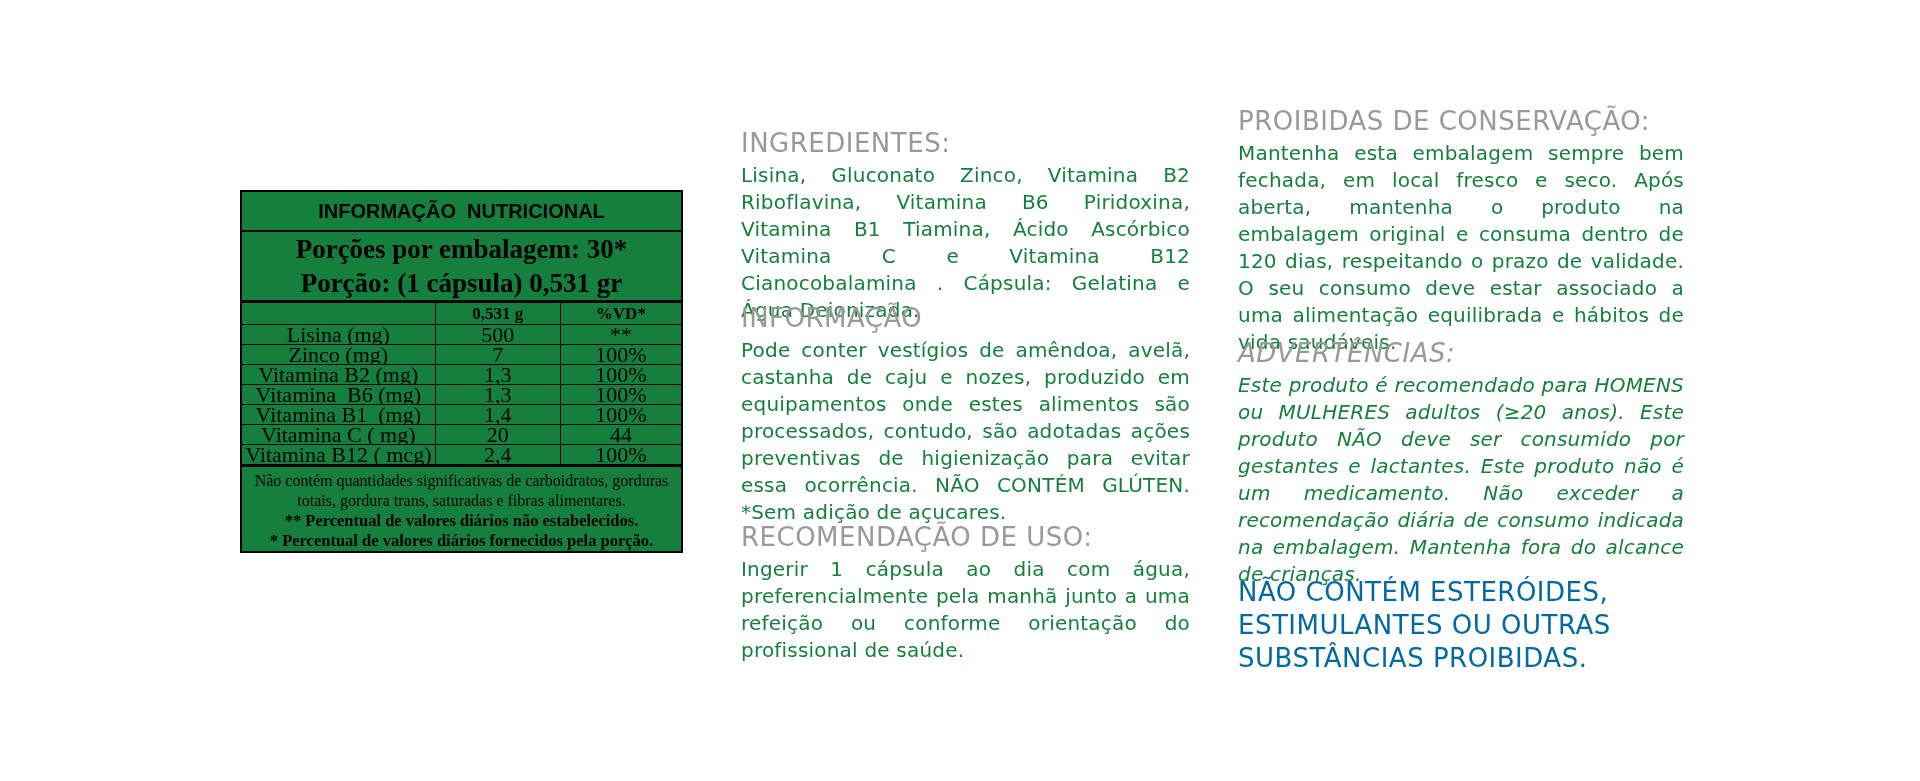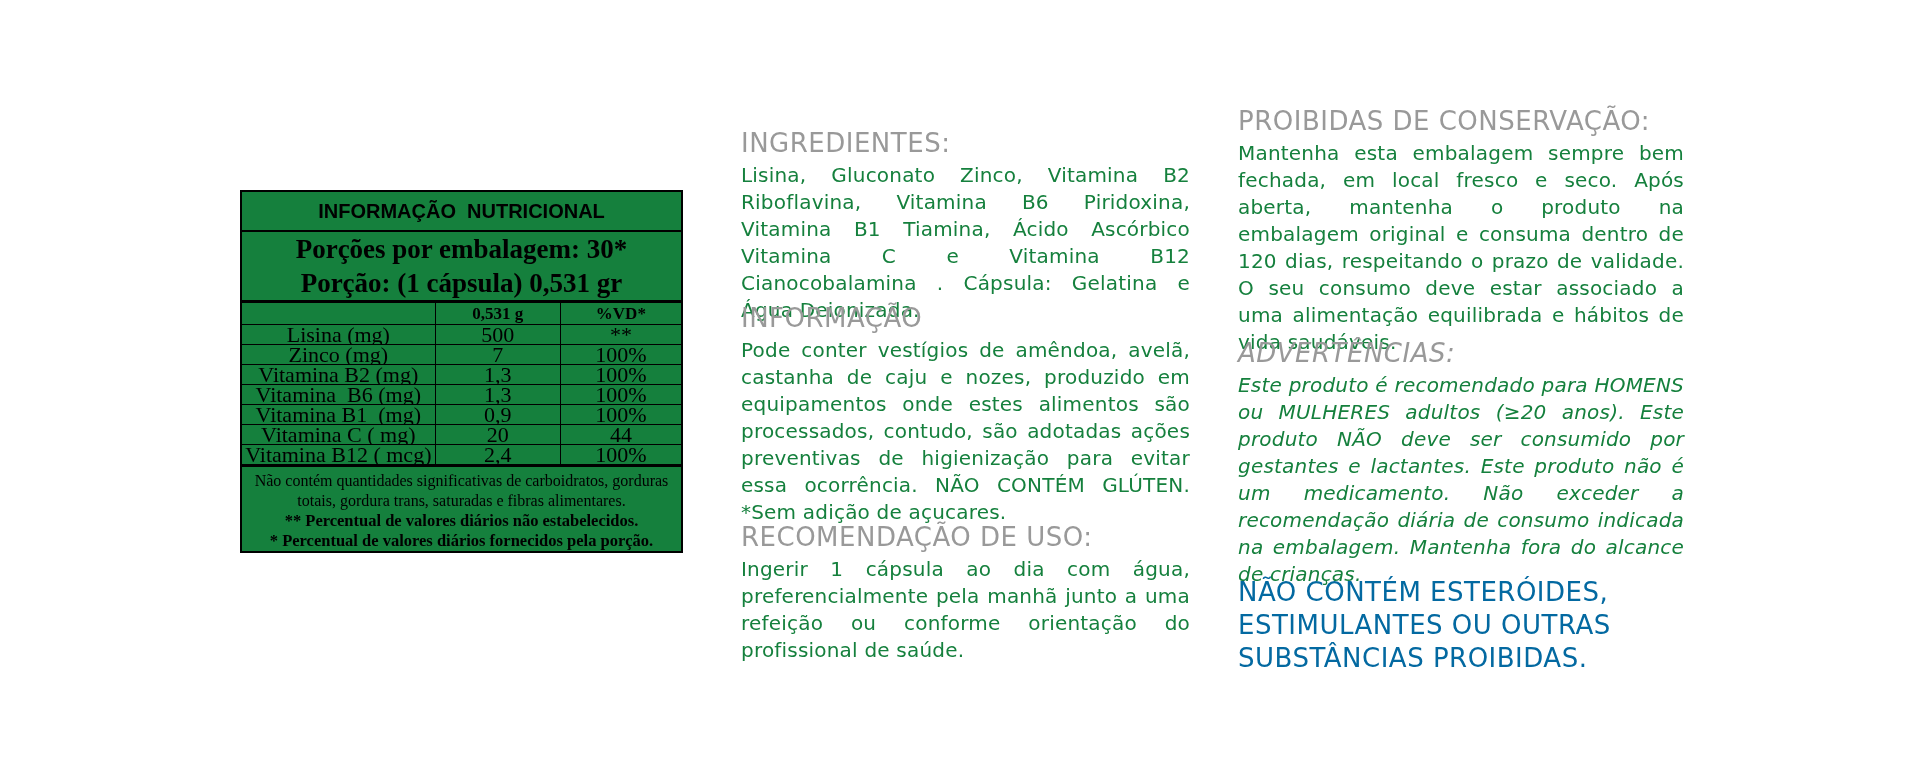--- a/index.html
+++ b/index.html
@@ -97,21 +97,21 @@
           <td>1,3</td>
           <td>100%</td>
         </tr>
           <tr>
           <td>Vitamina  B6 (mg)</td>
           <td>1,3</td>
           <td>100%</td>
         </tr>
           <tr>
           <td>Vitamina B1  (mg)</td>
-          <td>0,9</td>
+          <td>1,4</td>
           <td>100%</td>
         </tr>
           <tr>
           <td>Vitamina C ( mg)</td>
           <td>20</td>
           <td>44</td>
         </tr>
           <tr>
           <td>Vitamina B12 ( mcg)</td>
           <td>2,4</td>

